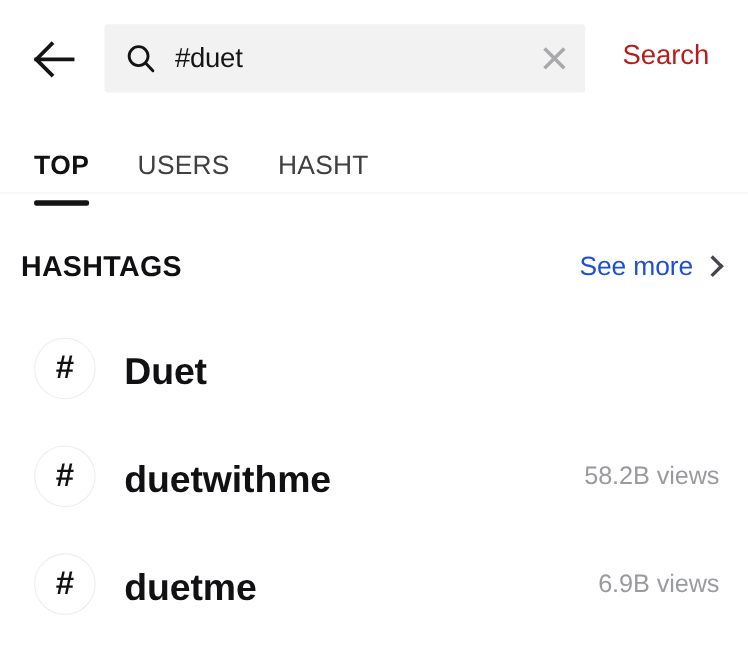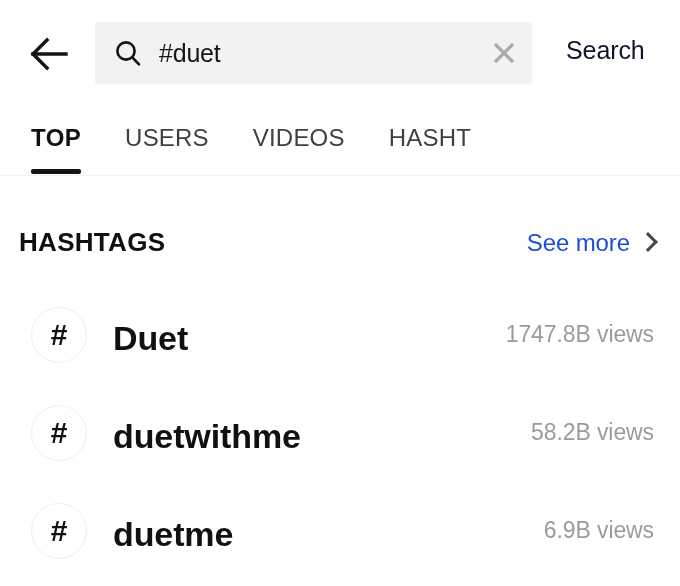--- a/index.html
+++ b/index.html
@@ -80,39 +80,39 @@
     display: flex;
     align-items: center;
     justify-content: center;
   }
 
   .search-action {
     position: absolute;
     left: 566px;
     top: 36px;
     font-size: 25px;
-    color: #0f172a;
+    color: #b91c1c;
     letter-spacing: -0.1px;
     white-space: nowrap;
   }
 
   
   .tabs-bar {
     position: absolute;
     left: 0;
     top: 106px;
     width: 680px;
     height: 70px;
     border-bottom: 1.5px solid #f0f0f0;
   }
 
   .tabs-strip {
     position: absolute;
     left: 31px;
-    top: 0;
+    top: 13px;
     height: 70px;
     display: flex;
     align-items: flex-start;
     white-space: nowrap;
   }
 
   .tab {
     position: relative;
     height: 70px;
     padding: 0 22px;
@@ -283,44 +283,40 @@
   <div class="tabs-bar">
     <div class="tabs-strip">
       <div class="tab active">
         <span>TOP</span>
         <span class="tab-underline"></span>
       </div>
       <div class="tab">
         <span>USERS</span>
       </div>
       <div class="tab">
-        <span>VIDEOS</span>
-      </div>
-      <div class="tab">
         <span>HASHT</span>
       </div>
     </div>
   </div>
 
   <div class="section-header">
     <div class="section-title">HASHTAGS</div>
     <div class="see-more">
       <span class="see-more-label">See more</span>
       <span class="chevron-right"></span>
     </div>
   </div>
 
   <div class="hashtag-list">
 
     <div class="hashtag-row">
       <div class="hashtag-avatar">
         <span class="hashtag-avatar-glyph">#</span>
       </div>
       <div class="hashtag-name">Duet</div>
-      <div class="hashtag-views">1747.8B views</div>
     </div>
 
     <div class="hashtag-row">
       <div class="hashtag-avatar">
         <span class="hashtag-avatar-glyph">#</span>
       </div>
       <div class="hashtag-name">duetwithme</div>
       <div class="hashtag-views">58.2B views</div>
     </div>
 

